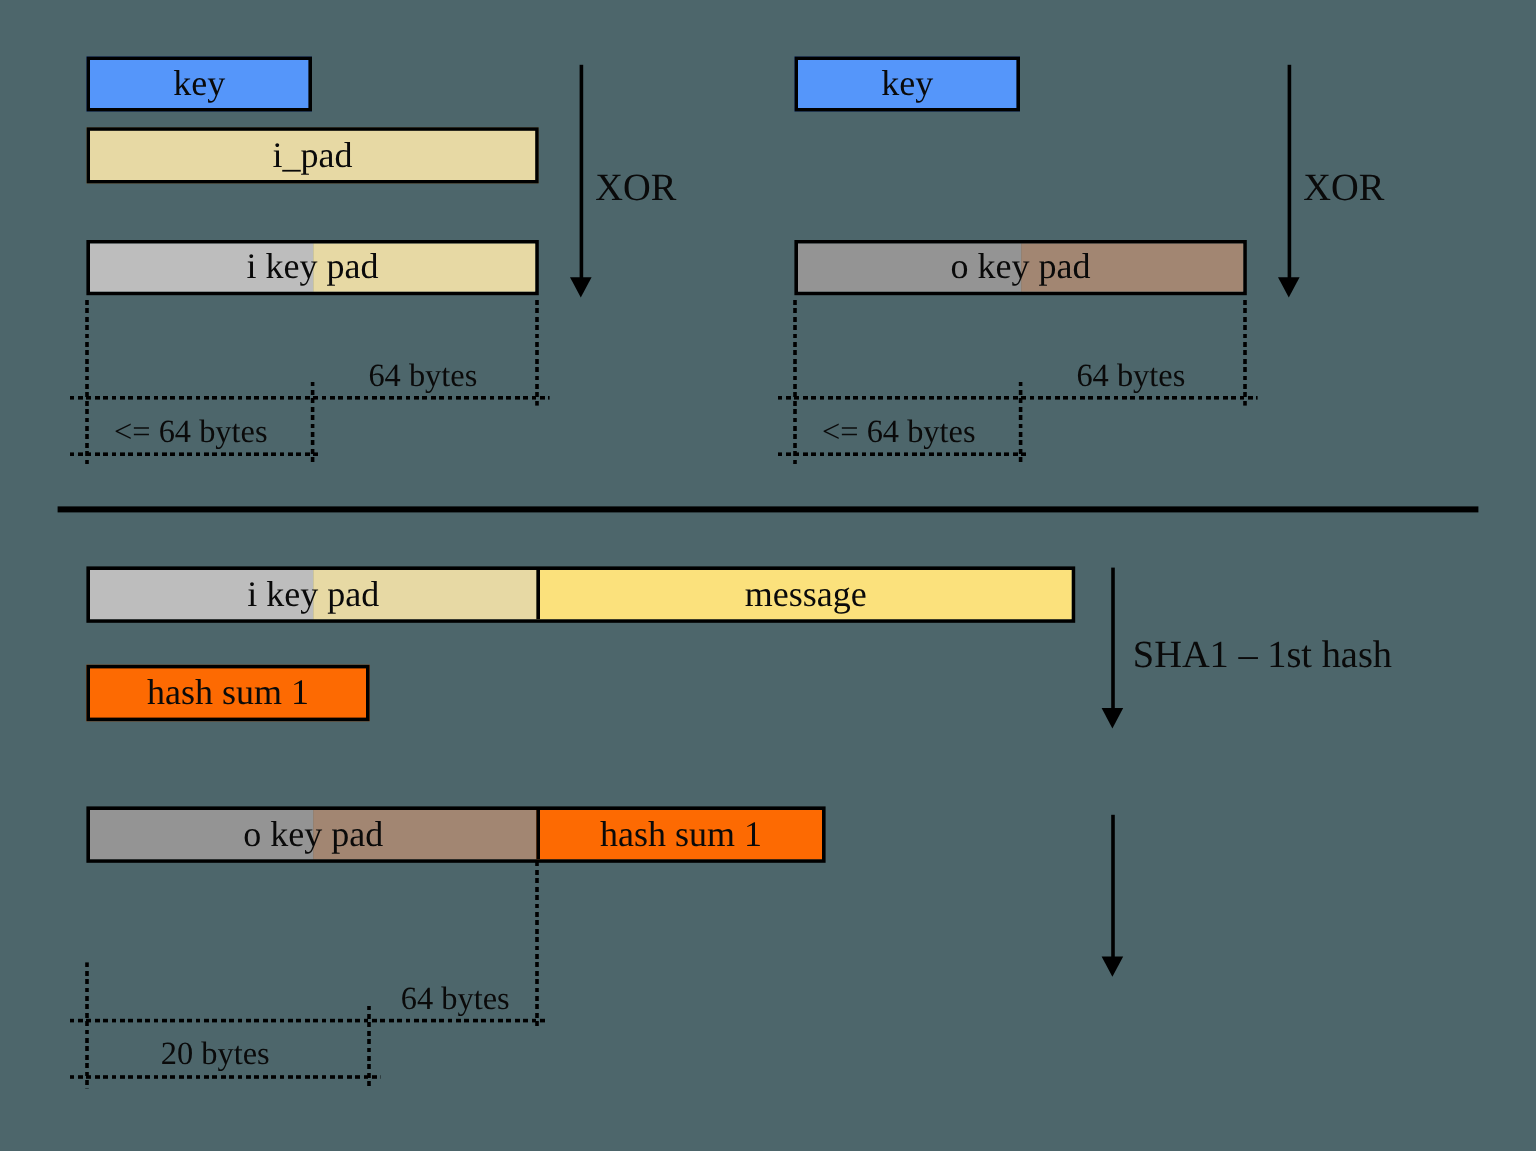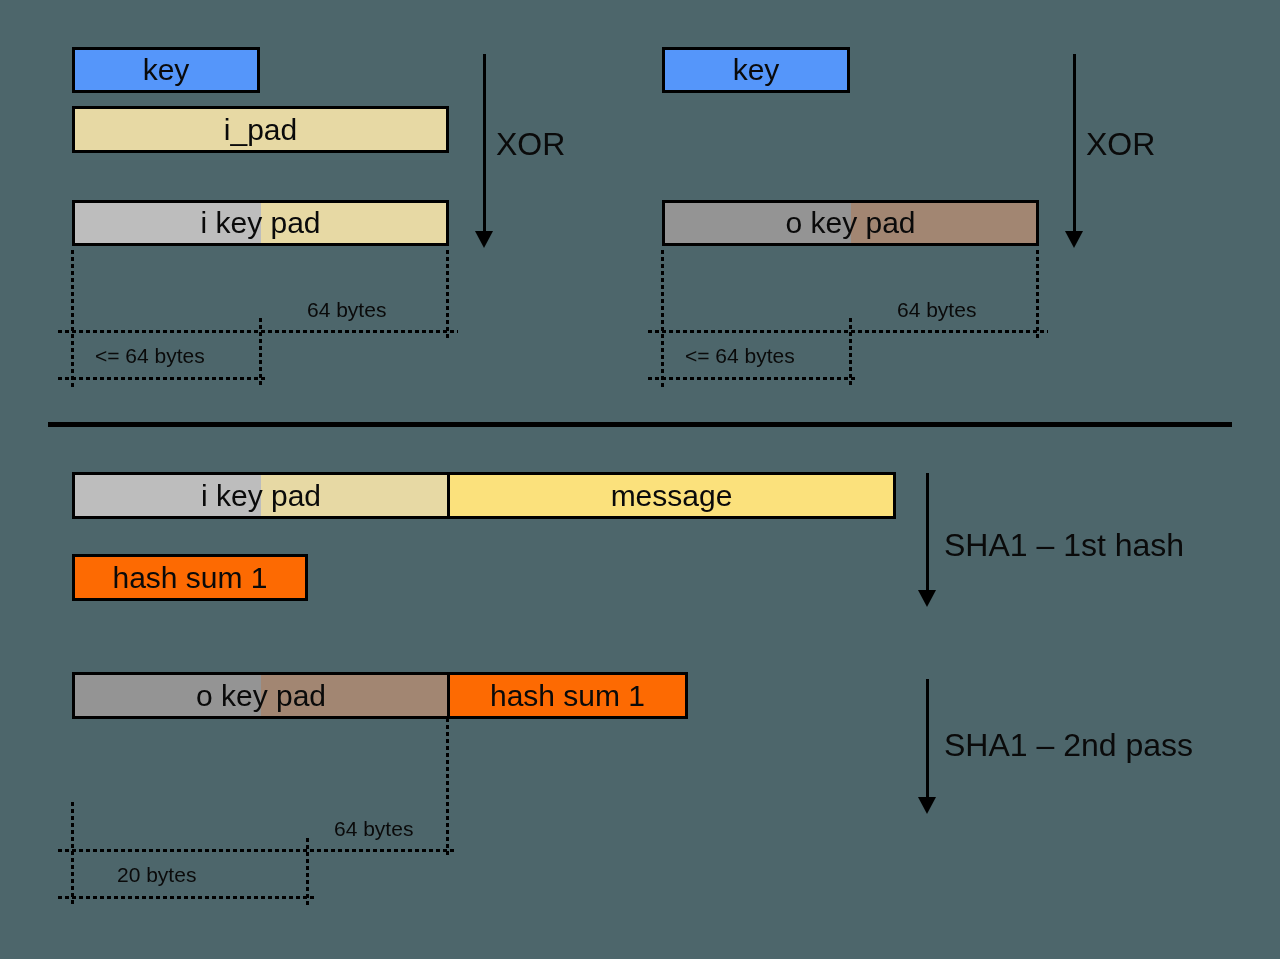--- a/index.html
+++ b/index.html
@@ -1,20 +1,20 @@
 <!DOCTYPE html>
 <html><head>
 <meta charset="utf-8">
 <style>
   html,body{margin:0;padding:0;background:#4d666b;}
   .canvas{
     position:relative;
     width:1280px;height:959px;
     background:#4d666b;
-    font-family:Liberation Sans, sans-serif;
+    font-family:Liberation Serif, serif;
     color:#0a0a0a;
     overflow:hidden;
   }
   .box{
     position:absolute;
     border:3px solid #000;
     box-sizing:border-box;
     display:flex;
     align-items:center;
     justify-content:center;
@@ -27,30 +27,30 @@
   .seg.bordered{border-left:3px solid #000;}
   .overlay-label{
     position:absolute;top:0;height:100%;
     display:flex;align-items:center;justify-content:center;
     font-size:30px;
   }
   .dimh{position:absolute;height:3px;
     background:repeating-linear-gradient(90deg,#000 0 4px,transparent 4px 7px);}
   .dimv{position:absolute;width:3px;
     background:repeating-linear-gradient(180deg,#000 0 4px,transparent 4px 7px);}
-  .dimlabel{position:absolute;font-size:21px;white-space:nowrap;}
+  .dimlabel{position:absolute;font-size:27px;white-space:nowrap;}
   .arrow{position:absolute;}
   .arrow .shaft{position:absolute;left:8px;top:0;width:3px;background:#000;}
   .arrow .head{
     position:absolute;left:0;width:0;height:0;
     border-left:9.5px solid transparent;
     border-right:9.5px solid transparent;
     border-top:17px solid #000;
   }
-  .oplabel{position:absolute;font-size:32px;white-space:nowrap;}
+  .oplabel{position:absolute;font-size:32px;white-space:nowrap;margin-top:12px;}
   .passlabel{position:absolute;font-size:32px;white-space:nowrap;}
   .divider{position:absolute;background:#000;}
 </style>
 </head>
 <body>
 
 <div class="canvas">
 
   <div class="box" style="left:72px;top:47px;width:188px;height:46px;background:#5596fa;">
     <span>key</span>
@@ -133,23 +133,22 @@
       <div class="overlay-label" style="left:0;width:100%;">hash sum 1</div>
     </div>
     <div class="overlay-label" style="left:0;width:372px;">o key pad</div>
   </div>
 
 
   <div class="arrow" style="left:918px;top:679px;width:19px;height:135px;">
     <div class="shaft" style="height:119px;"></div>
     <div class="head" style="top:118px;"></div>
   </div>
-  <div class="passlabel" style="left:944px;top:727px;">SHA1 – 2nd pass</div>
 
   <div class="dimv" style="left:71px;top:802px;height:105px;"></div>
   <div class="dimv" style="left:446px;top:718px;height:138px;"></div>
   <div class="dimv" style="left:306px;top:838px;height:69px;"></div>
   <div class="dimh" style="left:58px;top:849px;width:397px;"></div>
   <div class="dimh" style="left:58px;top:896px;width:259px;"></div>
   <div class="dimlabel" style="left:334px;top:817px;">64 bytes</div>
-  <div class="dimlabel" style="left:117px;top:863px;">20 bytes</div>
+  <div class="dimlabel" style="left:134px;top:863px;">20 bytes</div>
 
 </div>
 
 </body></html>

